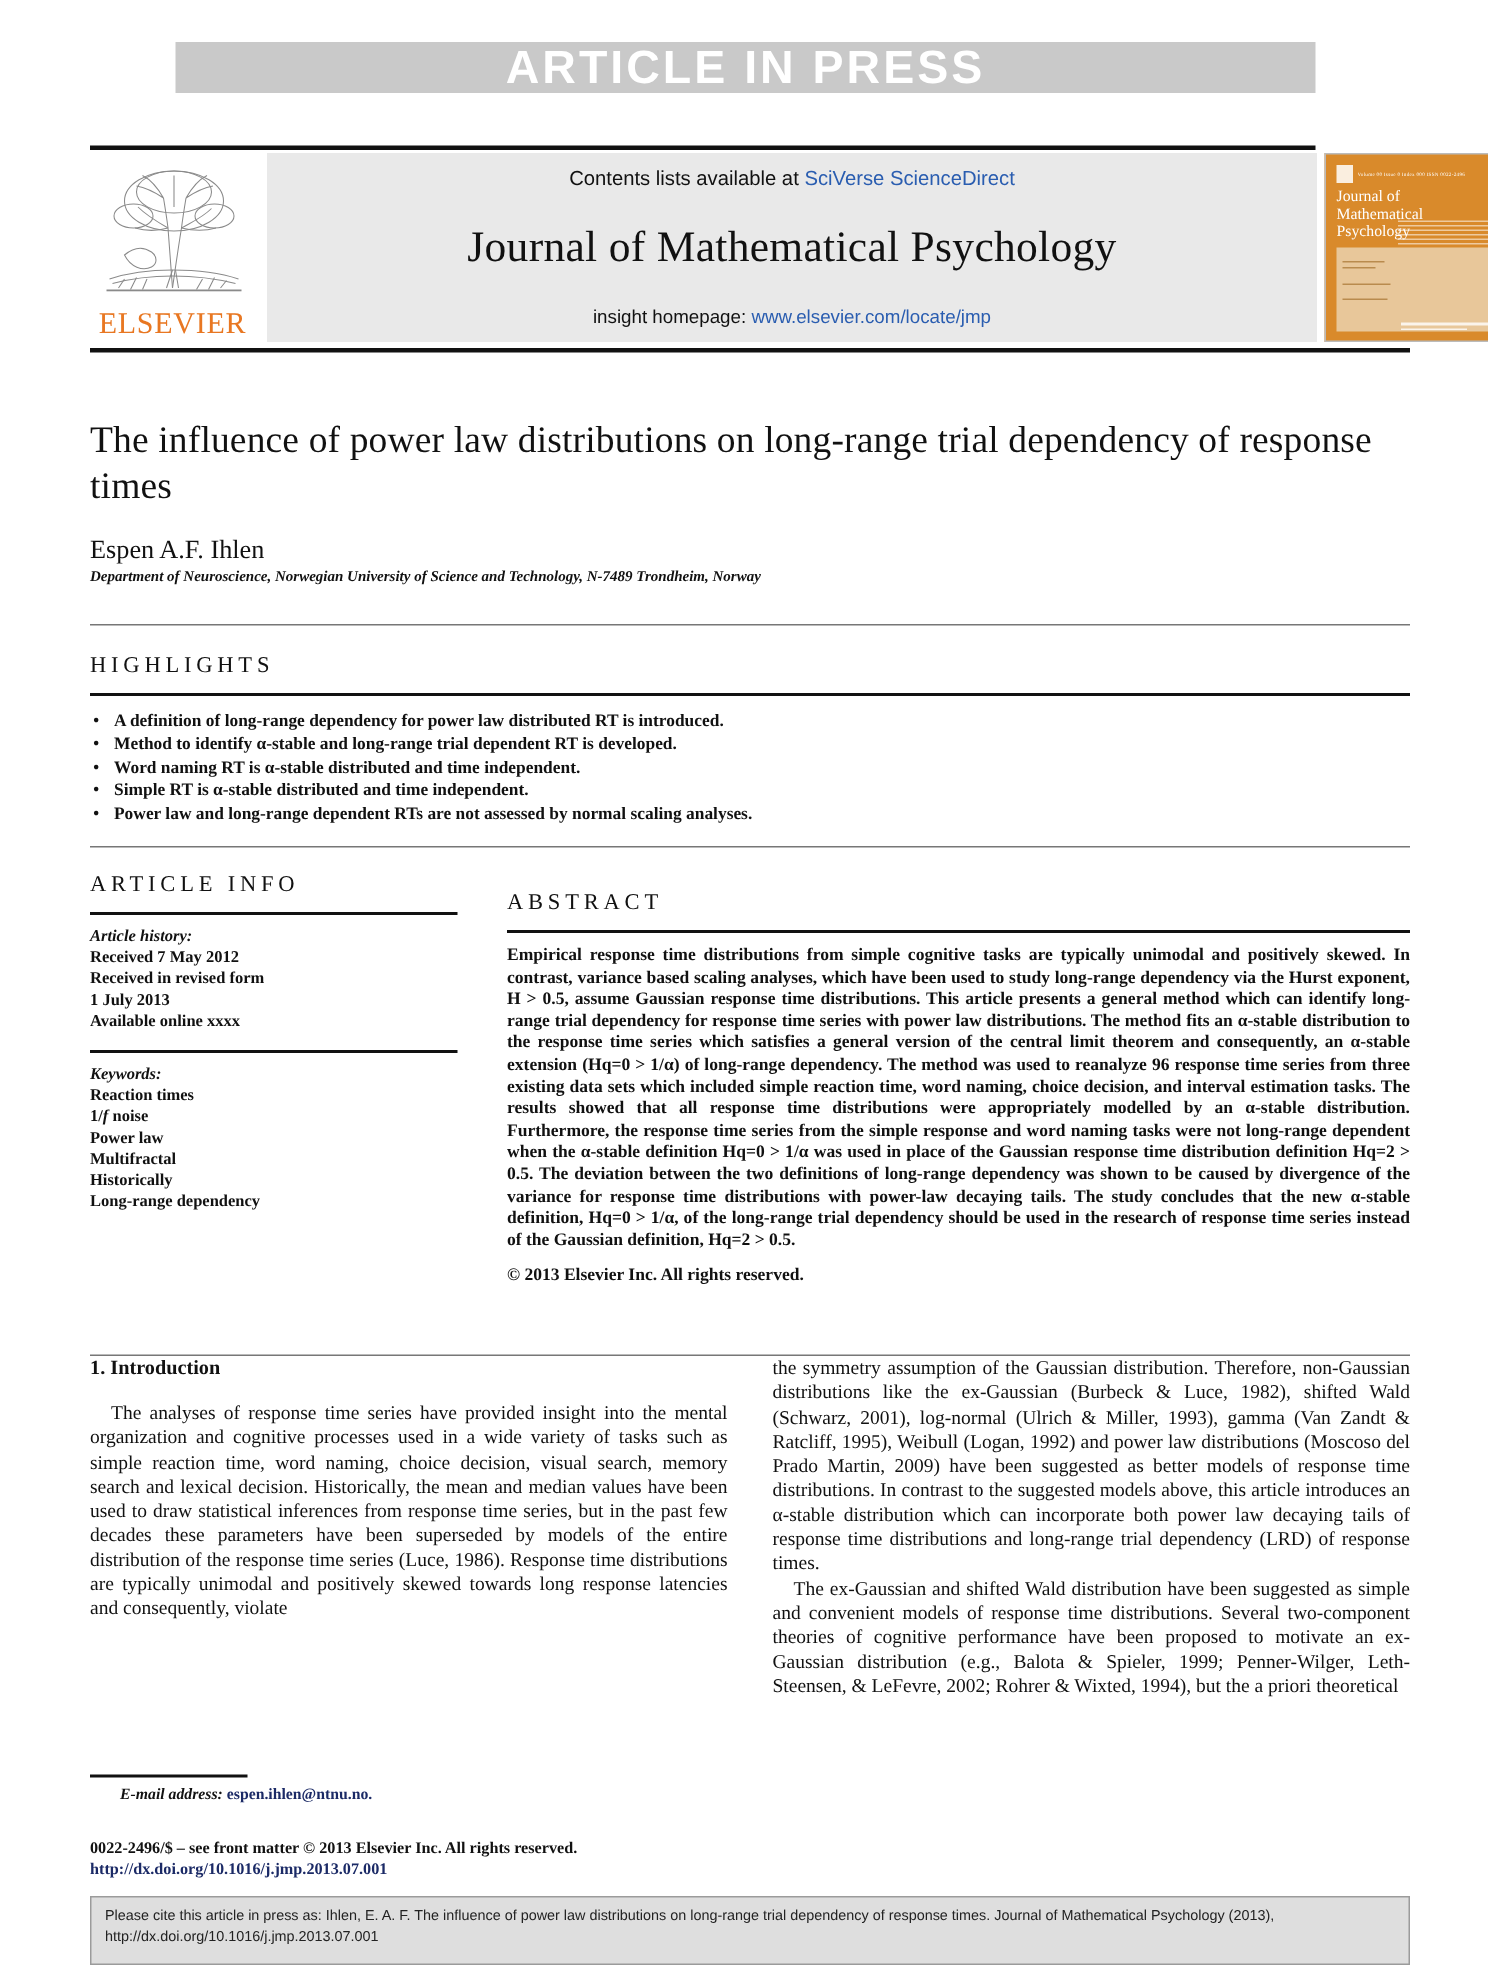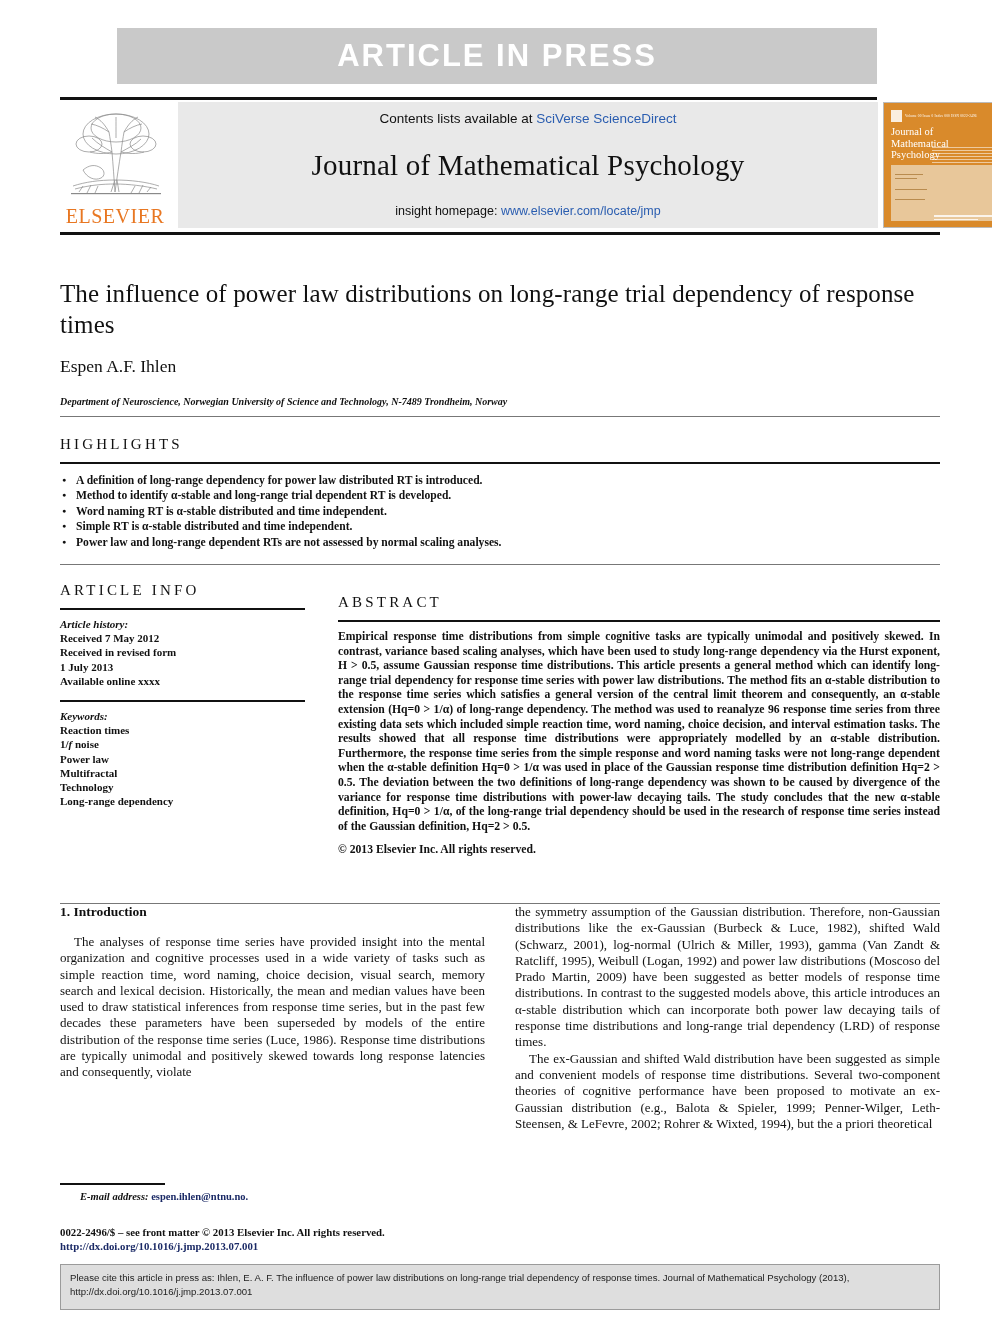--- a/index.html
+++ b/index.html
@@ -9,21 +9,21 @@
     background: #ffffff;
     font-family: "Liberation Serif", serif;
     color: #000;
     position: relative;
     overflow: hidden;
   }
   .page { width:992px; height:1323px; position:relative; padding: 0; }
 
   
   .aip-band {
-    position:absolute; left:117px; top:28px; width:760px; height:56px;
+    position:absolute; left:117px; top:28px; width:760px; height:34px;
     background:#c9c9c9;
     display:flex; align-items:center; justify-content:center;
   }
   .aip-text {
     color:#ffffff; font-family:"Liberation Sans", sans-serif;
     font-weight:bold; font-size:31px; letter-spacing:2.0px;
   }
   .journal-line {
     position:absolute; left:0; top:72px; width:992px; text-align:center;
     color:#1b2a66; font-family:"Liberation Serif", serif;
@@ -86,21 +86,21 @@
   .paper-title {
     font-family:"Liberation Serif", serif; font-size:25px; line-height:31px;
     color:#111; font-weight:normal; margin:0; letter-spacing:0.1px;
   }
   .author {
     font-family:"Liberation Serif", serif; font-size:17.5px; color:#111;
     margin-top:16px;
   }
   .affil {
     font-family:"Liberation Serif", serif; font-style:italic; font-weight:bold;
-    font-size:10px; color:#111; margin-top:19px;
+    font-size:10px; color:#111; margin-top:2px;
   }
   .rule-thin-1 { position:absolute; left:60px; top:416px; width:880px; height:1px; background:#777; }
 
   
   .hl-block { position:absolute; left:60px; top:436px; width:880px; }
   .sec-head {
     font-family:"Liberation Serif", serif; font-weight:normal; font-size:15px;
     letter-spacing:3.2px; color:#111;
   }
   .hl-rule { width:880px; height:2px; background:#111; margin-top:9px; }
@@ -291,21 +291,21 @@
       <div>1 July 2013</div>
       <div>Available online xxxx</div>
     </div>
     <div class="info-rule2"></div>
     <div class="info-body">
       <div class="it">Keywords:</div>
       <div>Reaction times</div>
       <div>1/<i>f</i> noise</div>
       <div>Power law</div>
       <div>Multifractal</div>
-      <div>Technology</div>
+      <div>Historically</div>
       <div>Long-range dependency</div>
     </div>
   </div>
 
   <div class="abs-col">
     <div class="sec-head">ABSTRACT</div>
     <div class="abs-rule"></div>
     <div class="abs-body">Empirical response time distributions from simple cognitive tasks are typically unimodal and positively skewed. In contrast, variance based scaling analyses, which have been used to study long-range dependency via the Hurst exponent, H &gt; 0.5, assume Gaussian response time distributions. This article presents a general method which can identify long-range trial dependency for response time series with power law distributions. The method fits an α-stable distribution to the response time series which satisfies a general version of the central limit theorem and consequently, an α-stable extension (Hq=0 &gt; 1/α) of long-range dependency. The method was used to reanalyze 96 response time series from three existing data sets which included simple reaction time, word naming, choice decision, and interval estimation tasks. The results showed that all response time distributions were appropriately modelled by an α-stable distribution. Furthermore, the response time series from the simple response and word naming tasks were not long-range dependent when the α-stable definition Hq=0 &gt; 1/α was used in place of the Gaussian response time distribution definition Hq=2 &gt; 0.5. The deviation between the two definitions of long-range dependency was shown to be caused by divergence of the variance for response time distributions with power-law decaying tails. The study concludes that the new α-stable definition, Hq=0 &gt; 1/α, of the long-range trial dependency should be used in the research of response time series instead of the Gaussian definition, Hq=2 &gt; 0.5.</div>
     <div class="copyright">© 2013 Elsevier Inc. All rights reserved.</div>
   </div>

